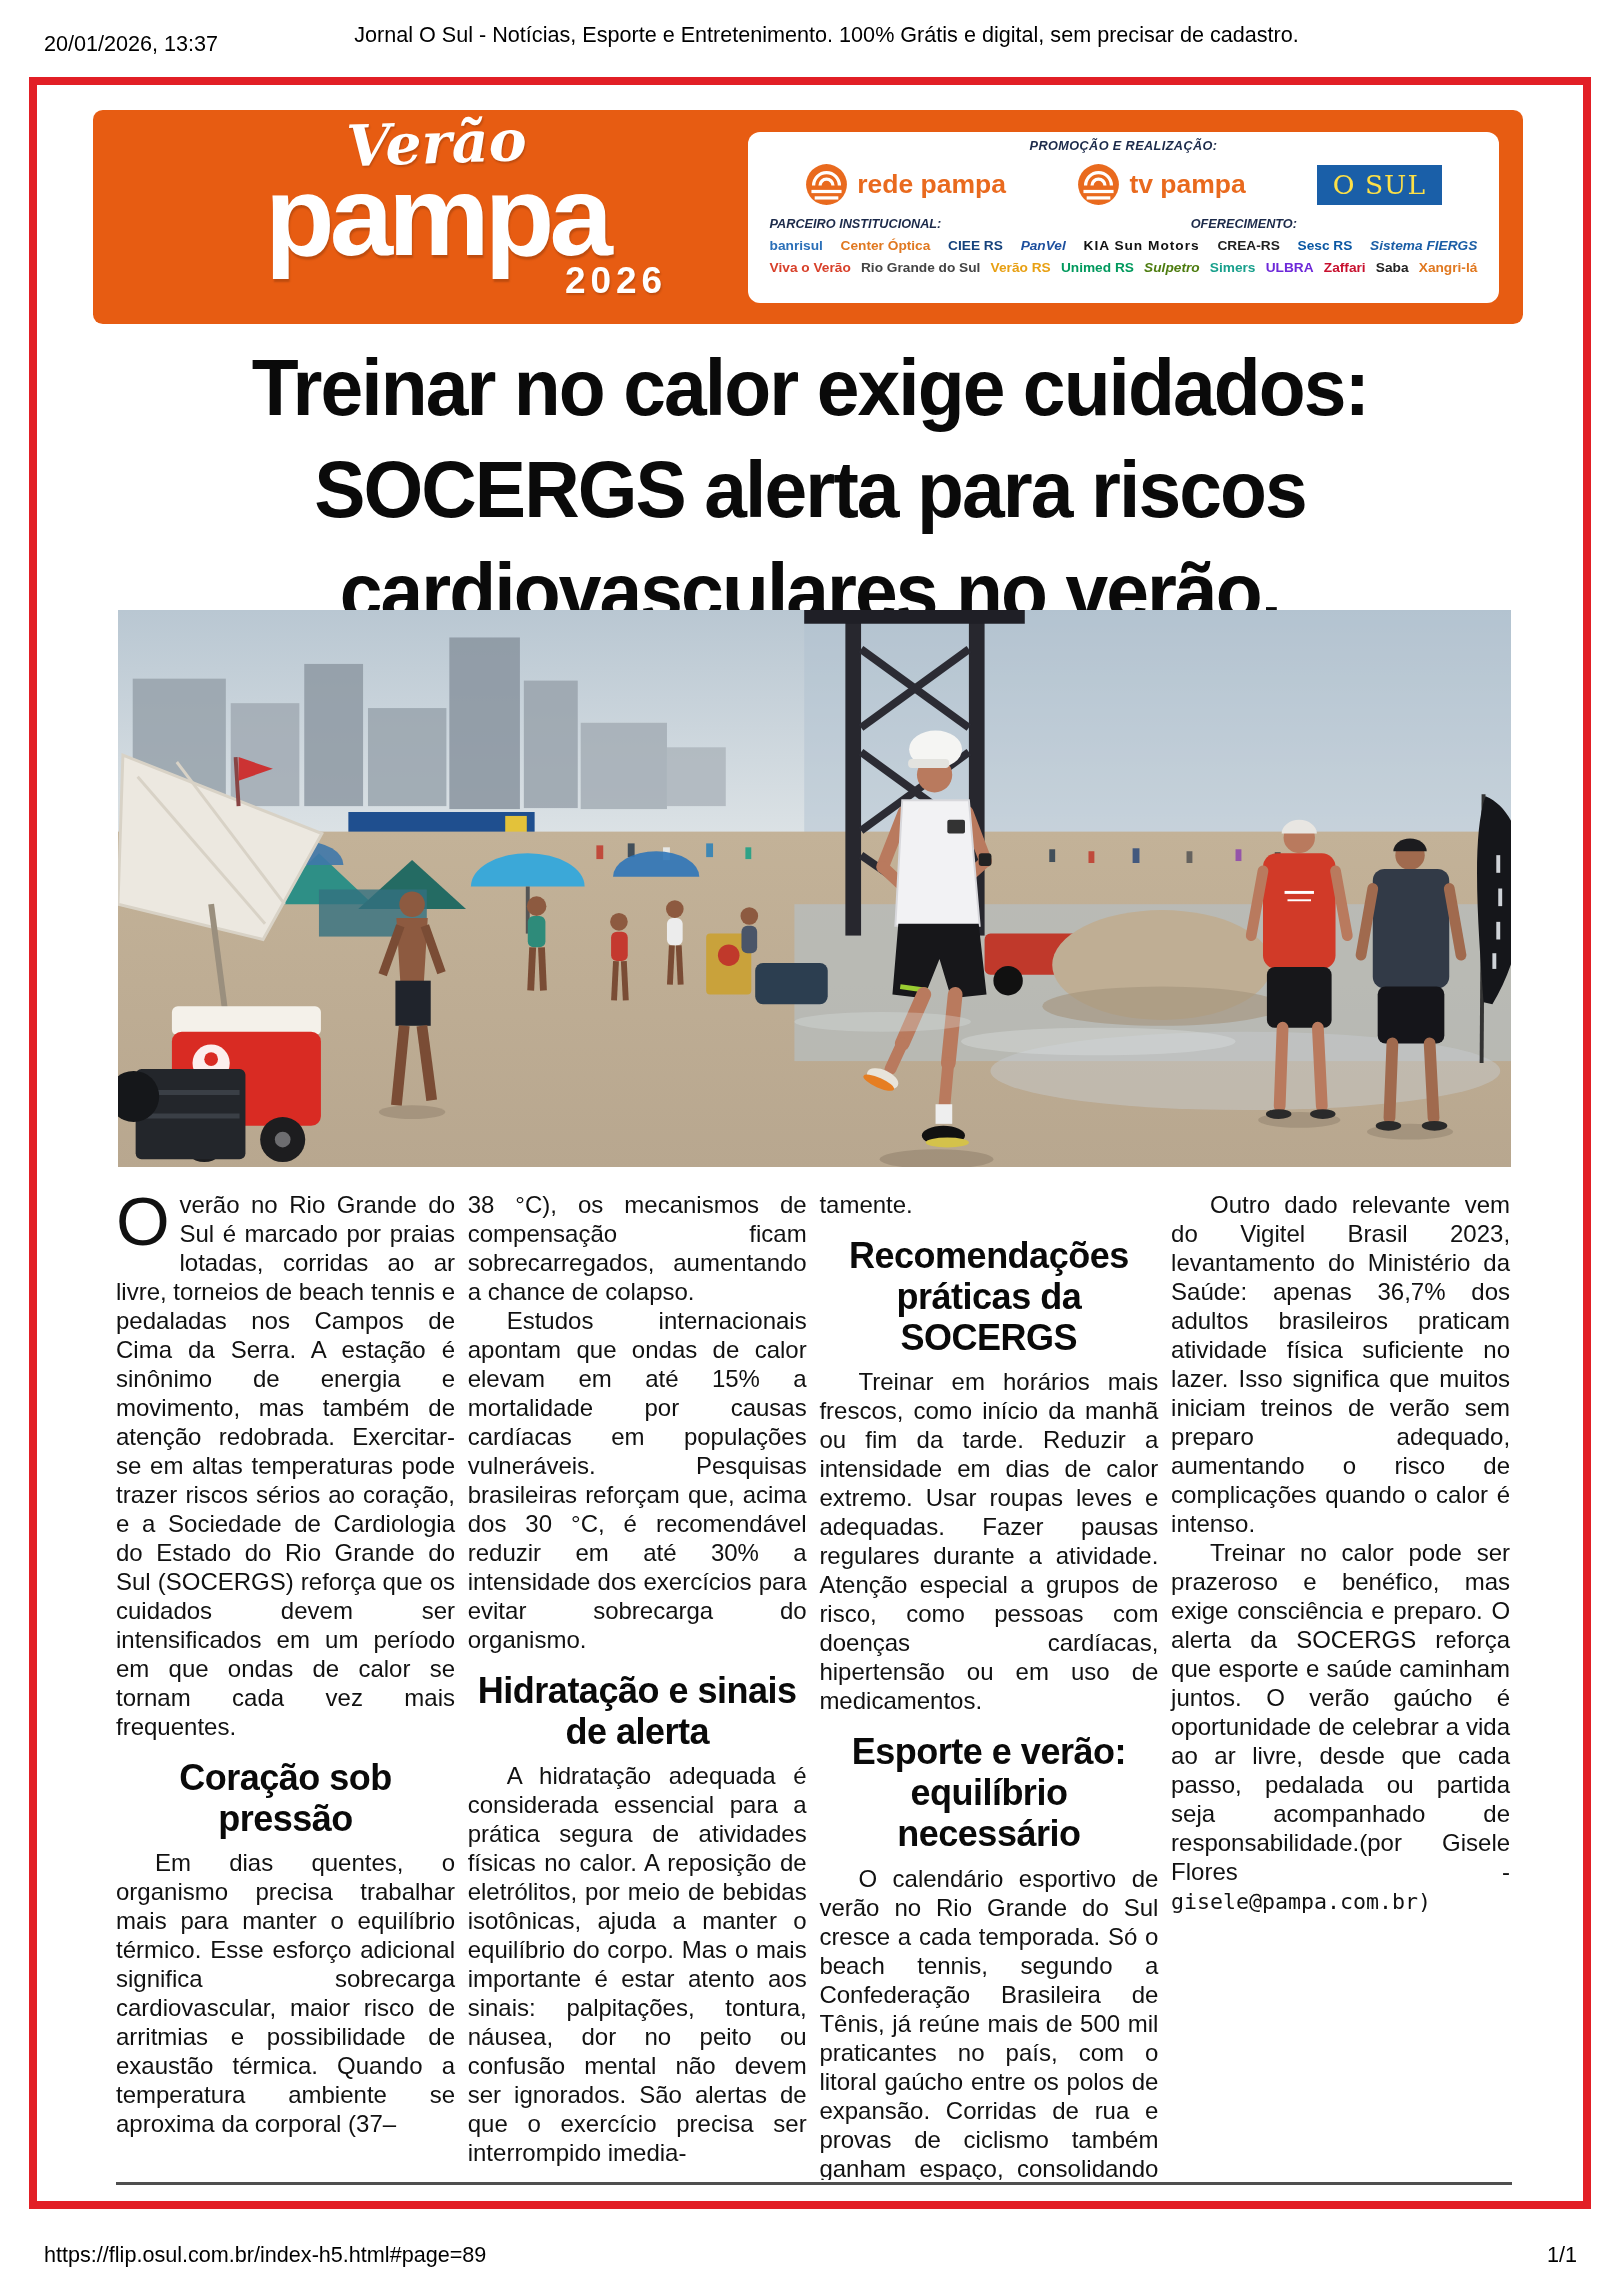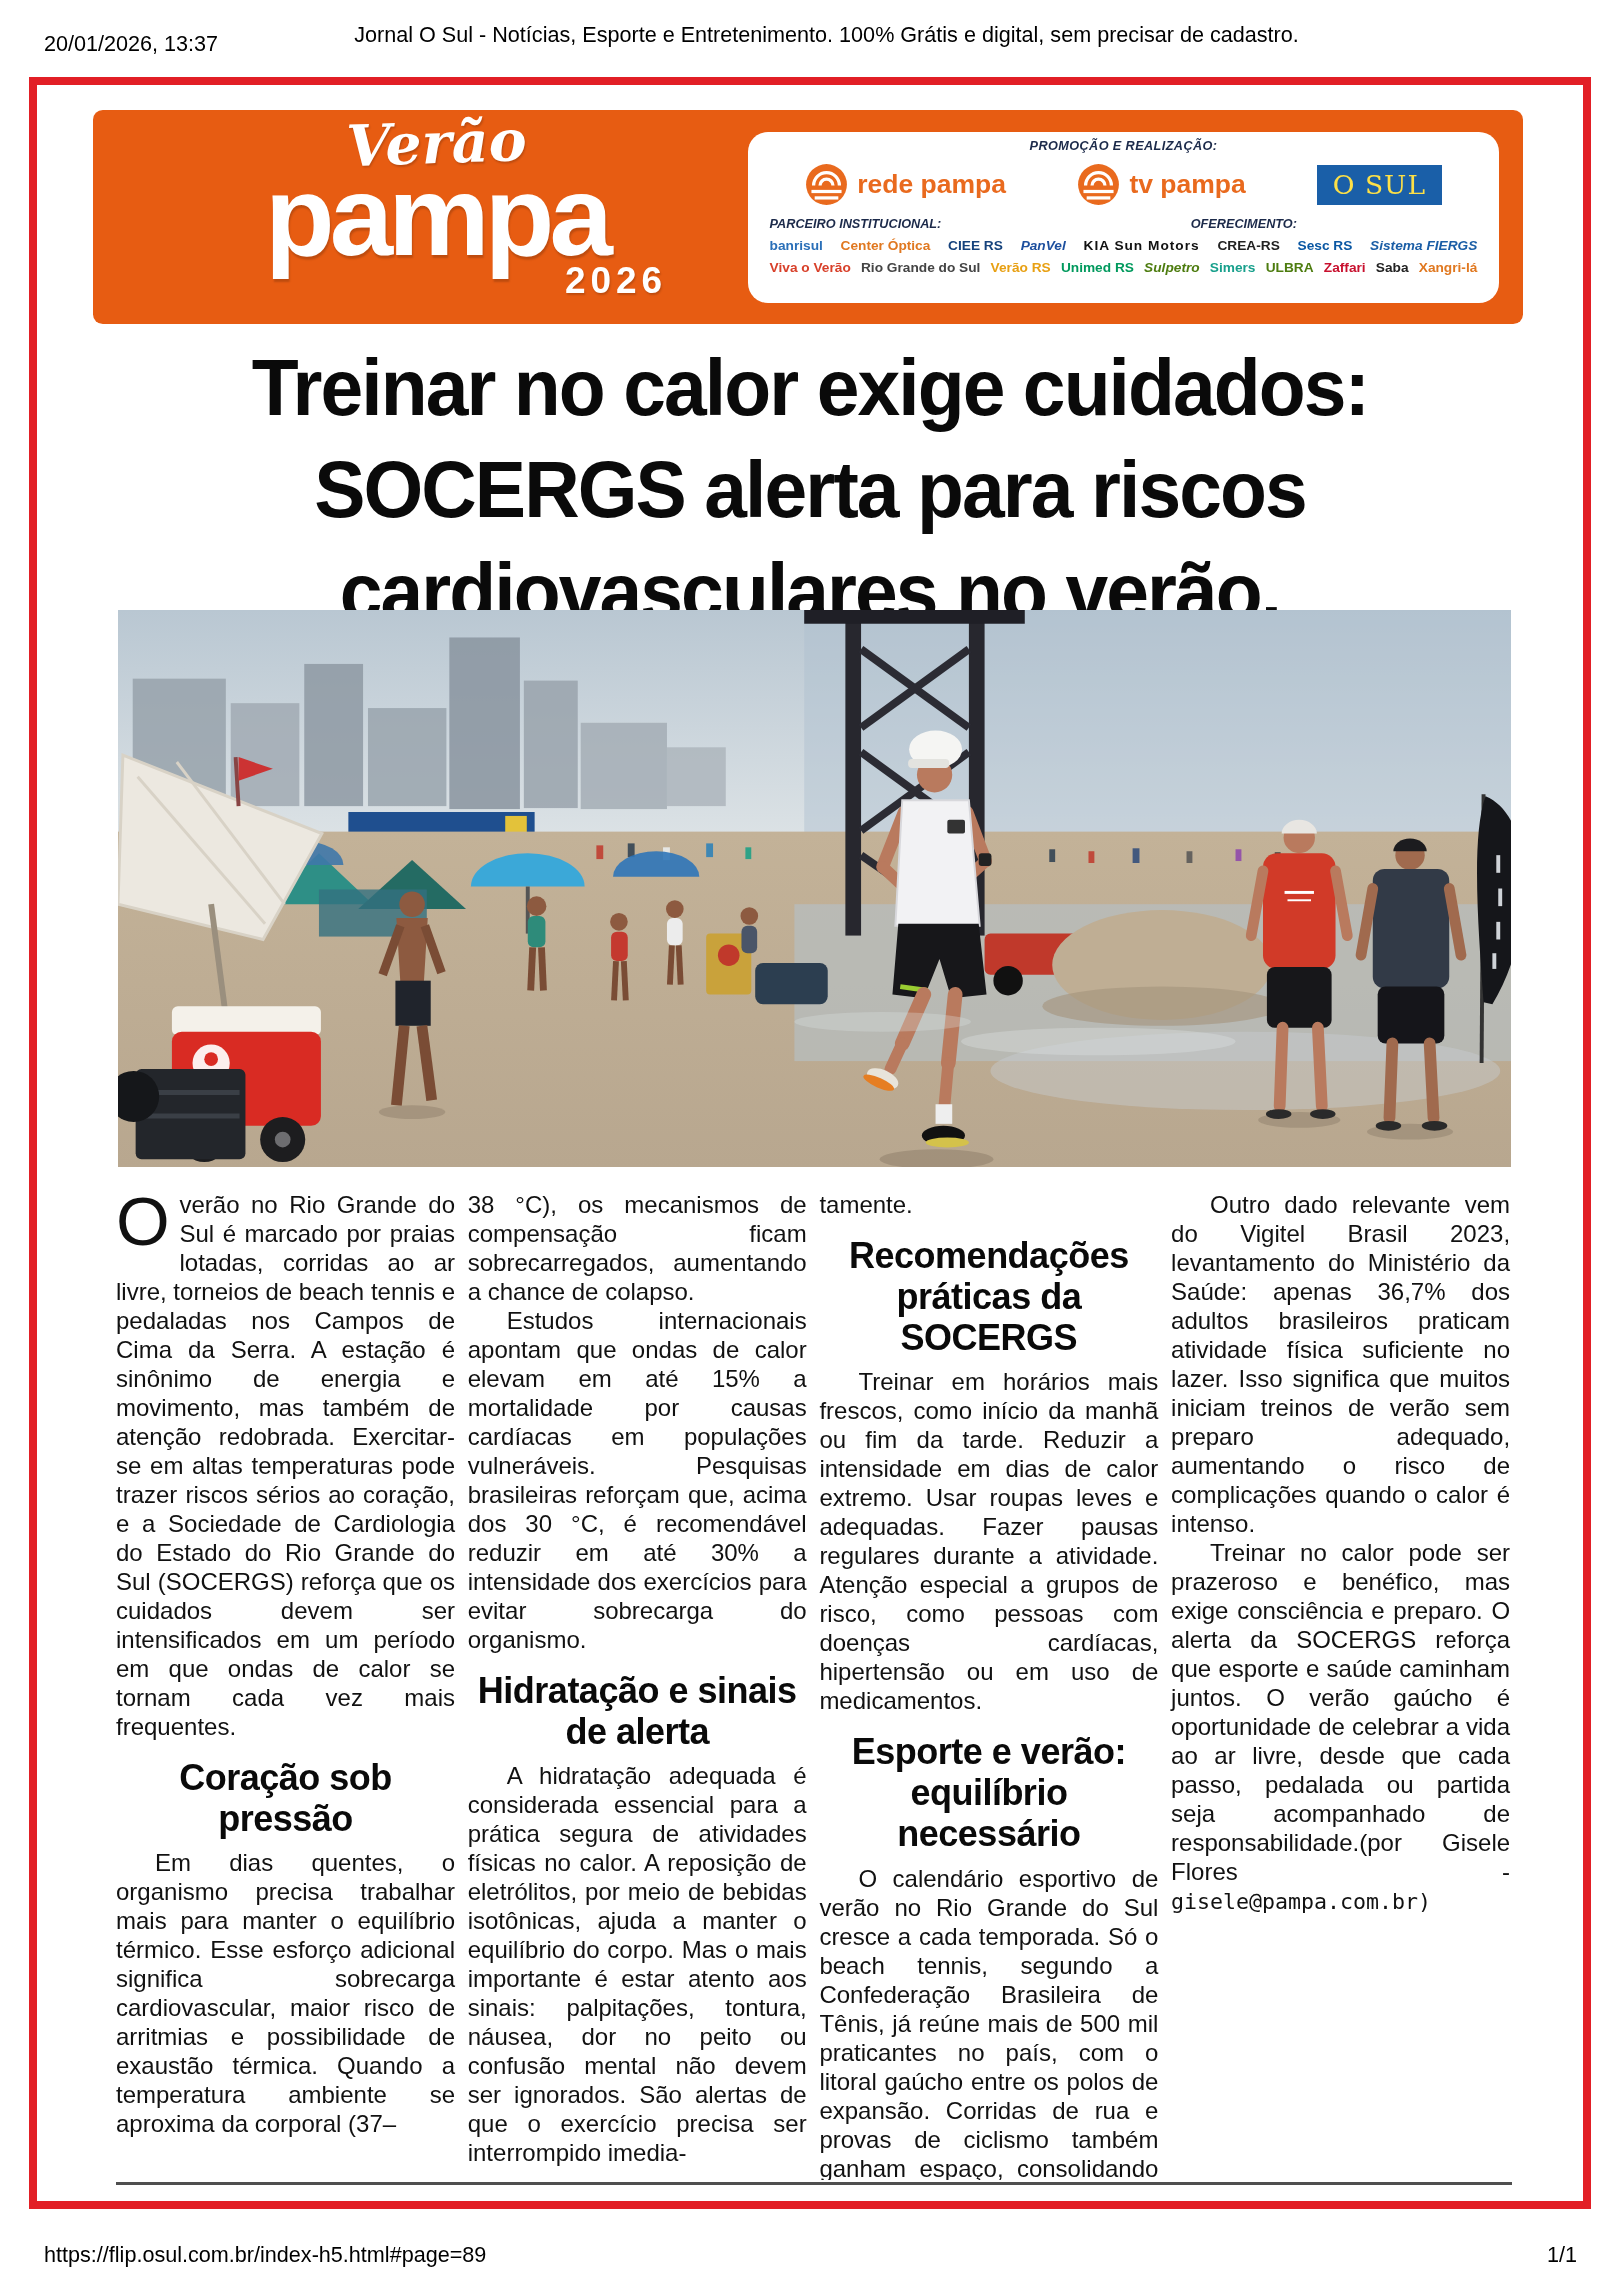--- a/index.html
+++ b/index.html
@@ -21,38 +21,38 @@
           background:#e75c12;border-radius:9.8px;}
   .banner-logo{position:absolute;left:69px;top:3.9px;width:549px;color:#fff;text-align:center;}
   .verao{font-family:"DejaVu Serif",serif;font-style:italic;font-weight:bold;font-size:57px;
          line-height:57px;transform:rotate(-2deg);text-shadow:1px 2px 2px rgba(0,0,0,.18);}
   .pampa{font-weight:bold;font-size:114px;line-height:90px;letter-spacing:-4.9px;
          text-shadow:1px 2.9px 2px rgba(0,0,0,.18);}
   .byear{font-weight:bold;font-size:37px;line-height:39px;text-align:right;padding-right:44px;
          letter-spacing:4.9px;text-shadow:1px 2px 2px rgba(0,0,0,.18);}
 
   .logo-card{position:absolute;left:655px;top:21.6px;width:751px;height:171px;background:#fff;
-             border-radius:20px;padding:7.8px 21.6px;box-sizing:border-box;}
+             border-radius:12px;padding:7.8px 21.6px;box-sizing:border-box;}
   .promo-label,.mini-label{font-size:12.7px;font-weight:bold;font-style:italic;color:#1c2a4a;}
   .promo-label{text-align:center;letter-spacing:0.4px;}
   .promo-row{display:flex;justify-content:space-around;align-items:center;height:59px;margin-top:2px;}
   .pampa-brand{display:flex;align-items:center;gap:9px;color:#e96a1e;font-size:26.5px;font-weight:bold;}
   .osul-box{background:#1a5fa8;color:#fde047;font-family:"DejaVu Serif",serif;font-size:26.5px;
             padding:4.9px 15.7px;letter-spacing:1px;}
   .labels-row{display:flex;margin-top:2.9px;}
   .labels-row .l1{width:34%;}
   .labels-row .l2{width:66%;text-align:center;}
   .sponsor-row{display:flex;justify-content:space-between;margin-top:6.9px;}
   .chip{font-size:13.7px;font-weight:bold;white-space:nowrap;display:flex;align-items:center;gap:3.9px;}
   .lg-banrisul{color:#2a6fb8}.lg-center{color:#e07820}.lg-ciee{color:#15427c}
   .lg-panvel{color:#1d4f9e;font-style:italic}.lg-kia{color:#111;letter-spacing:1px}
   .lg-crea{color:#222}.lg-sesc{color:#0a57a3}.lg-fiergs{color:#1b5ea6;font-style:italic}
   .lg-viva{color:#d8402a}.lg-rs{color:#444}.lg-verao{color:#e8a013}.lg-unimed{color:#00995d}
   .lg-sulpetro{color:#4d7c0f;font-style:italic}.lg-simers{color:#18a08c}
-  .lg-ulbra{color:#4d7c0f}.lg-zaffari{color:#c8102e}.lg-saba{color:#222}.lg-xangrila{color:#e07820}
+  .lg-ulbra{color:#6d28d9}.lg-zaffari{color:#c8102e}.lg-saba{color:#222}.lg-xangrila{color:#e07820}
 
   
   .headline{position:absolute;left:78px;top:337px;width:1464px;text-align:center;
             font-weight:bold;font-size:80px;line-height:102px;letter-spacing:-2px;color:#0a0a0a;
             transform:scaleX(.96);transform-origin:center;}
 
   
   .photo{position:absolute;left:118px;top:610px;width:1393px;height:557px;overflow:hidden;}
   .photo svg{display:block;}
 

